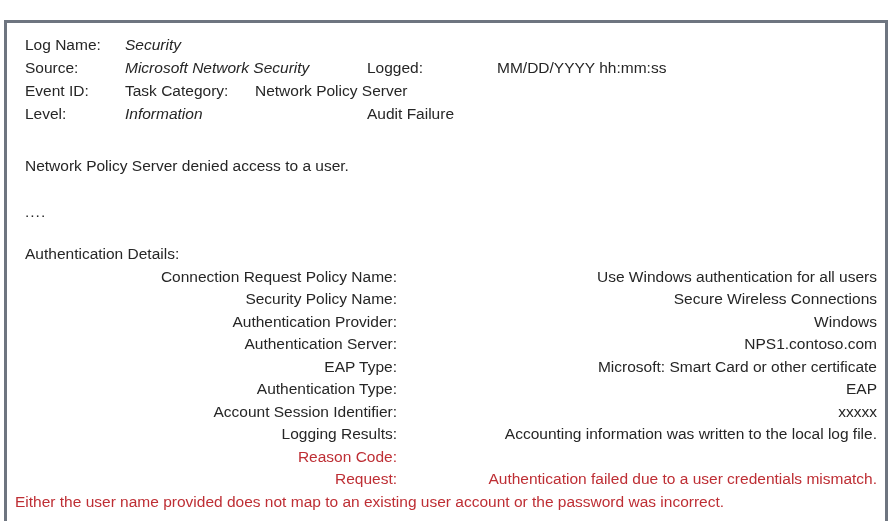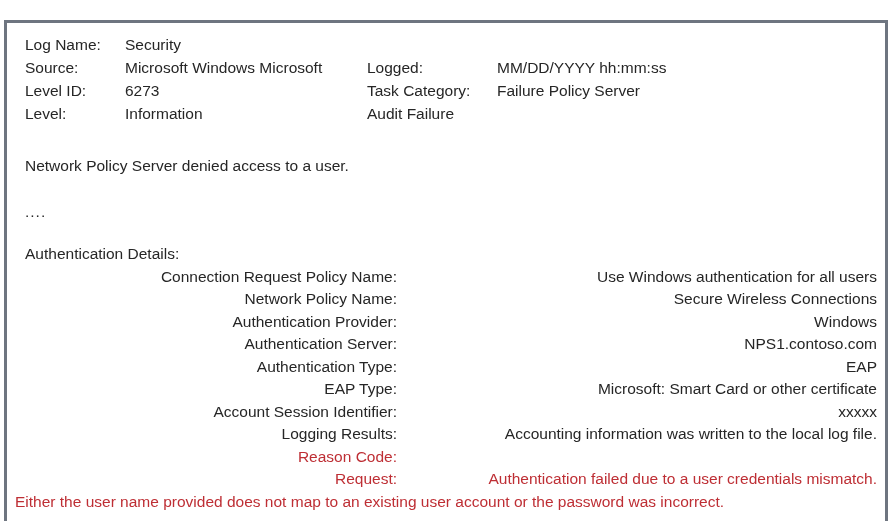--- a/index.html
+++ b/index.html
@@ -26,21 +26,21 @@
   }
   .content {
     padding: 10px 8px 0 18px;
   }
   .hrow {
     display: flex;
     line-height: 23px;
     white-space: nowrap;
   }
   .hl1 { width: 100px; }
-  .hv1 { width: 242px; }
+  .hv1 { width: 242px; font-style: italic; }
   .hl2 { width: 130px; }
   .hv2 { flex: 1; }
   .desc  { line-height: 23px; margin-top: 29px; }
   .dots  { line-height: 23px; margin-top: 23px; letter-spacing: 1px; }
   .auth-heading { line-height: 22.5px; margin-top: 20px; }
   .drow {
     display: flex;
     line-height: 22.5px;
     white-space: nowrap;
     text-align: right;
@@ -60,63 +60,62 @@
 
 <div class="frame">
   <div class="content">
 
     <div class="hrow">
       <span class="hl1">Log Name:</span>
       <span class="hv1">Security</span>
     </div>
     <div class="hrow">
       <span class="hl1">Source:</span>
-      <span class="hv1">Microsoft Windows Microsoft</span>
+      <span class="hv1">Microsoft Network Security</span>
       <span class="hl2">Logged:</span>
       <span class="hv2">MM/DD/YYYY hh:mm:ss</span>
     </div>
     <div class="hrow">
-      <span class="hl1">Level ID:</span>
-      <span class="hv1">6273</span>
+      <span class="hl1">Event ID:</span>
       <span class="hl2">Task Category:</span>
-      <span class="hv2">Failure Policy Server</span>
+      <span class="hv2">Network Policy Server</span>
     </div>
     <div class="hrow">
       <span class="hl1">Level:</span>
       <span class="hv1">Information</span>
       <span class="hv2">Audit Failure</span>
     </div>
 
     <div class="desc">Network Policy Server denied access to a user.</div>
     <div class="dots">....</div>
     <div class="auth-heading">Authentication Details:</div>
 
     <div class="drow">
       <span class="dlabel">Connection Request Policy Name:</span>
       <span class="dvalue">Use Windows authentication for all users</span>
     </div>
     <div class="drow">
-      <span class="dlabel">Network Policy Name:</span>
+      <span class="dlabel">Security Policy Name:</span>
       <span class="dvalue">Secure Wireless Connections</span>
     </div>
     <div class="drow">
       <span class="dlabel">Authentication Provider:</span>
       <span class="dvalue">Windows</span>
     </div>
     <div class="drow">
       <span class="dlabel">Authentication Server:</span>
       <span class="dvalue">NPS1.contoso.com</span>
     </div>
     <div class="drow">
+      <span class="dlabel">EAP Type:</span>
+      <span class="dvalue">Microsoft: Smart Card or other certificate</span>
+    </div>
+    <div class="drow">
       <span class="dlabel">Authentication Type:</span>
       <span class="dvalue">EAP</span>
-    </div>
-    <div class="drow">
-      <span class="dlabel">EAP Type:</span>
-      <span class="dvalue">Microsoft: Smart Card or other certificate</span>
     </div>
     <div class="drow">
       <span class="dlabel">Account Session Identifier:</span>
       <span class="dvalue">xxxxx</span>
     </div>
     <div class="drow">
       <span class="dlabel">Logging Results:</span>
       <span class="dvalue">Accounting information was written to the local log file.</span>
     </div>
     <div class="drow red">

